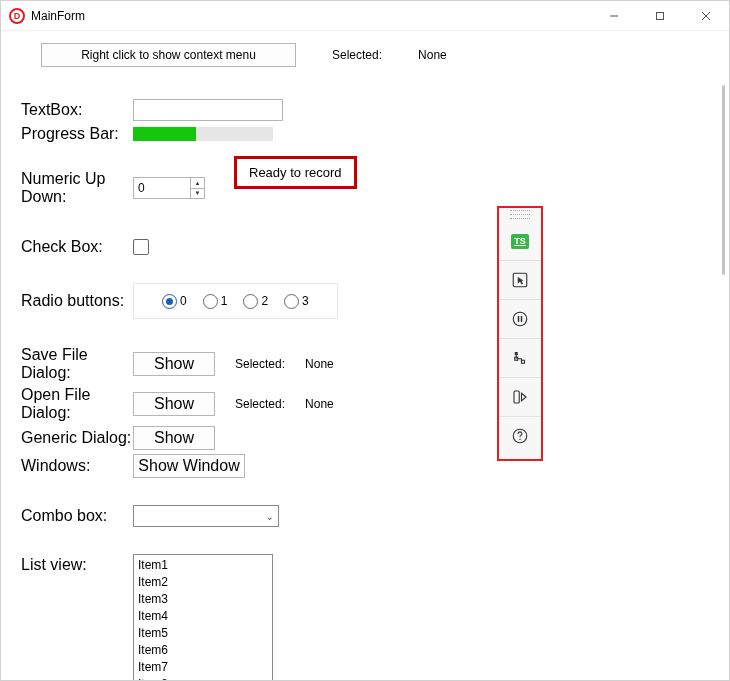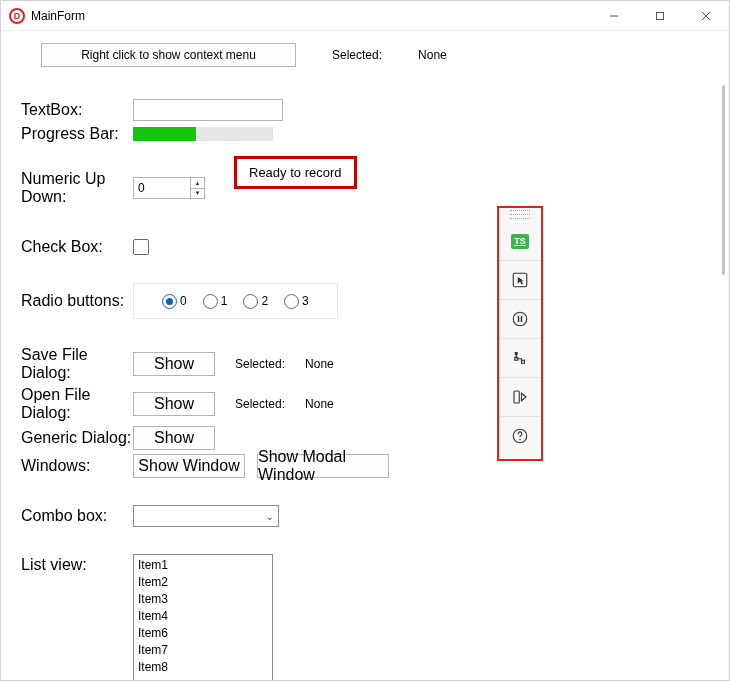--- a/index.html
+++ b/index.html
@@ -402,37 +402,37 @@
 
     <div class="row sp-18">
       <div class="label-col">Generic Dialog:</div>
       <div class="btn btn-80">Show</div>
     </div>
 
     <div class="row sp-18">
       <div class="label-col">Windows:</div>
       <div class="btn btn-110">Show Window</div>
       <div style="width:12px"></div>
-      <div class="btn btn-130">Show Modal Window</div>
     </div>
 
     <div class="row sp-24">
       <div class="label-col">Combo box:</div>
       <div class="combo">
         <span style="font-size:10px;">⌄</span>
       </div>
     </div>
 
     <div class="row sp-24" style="align-items:flex-start">
       <div class="label-col" style="padding-top:2px">List view:</div>
       <div class="listbox" id="listbox">
           <div>Item1</div>
           <div>Item2</div>
           <div>Item3</div>
           <div>Item4</div>
+          <div>Item5</div>
           <div>Item6</div>
           <div>Item7</div>
           <div>Item8</div>
         </div>
     </div>
 
     <div class="toolbar">
       <div class="tool-grip">
         <span></span>
           <span></span>

